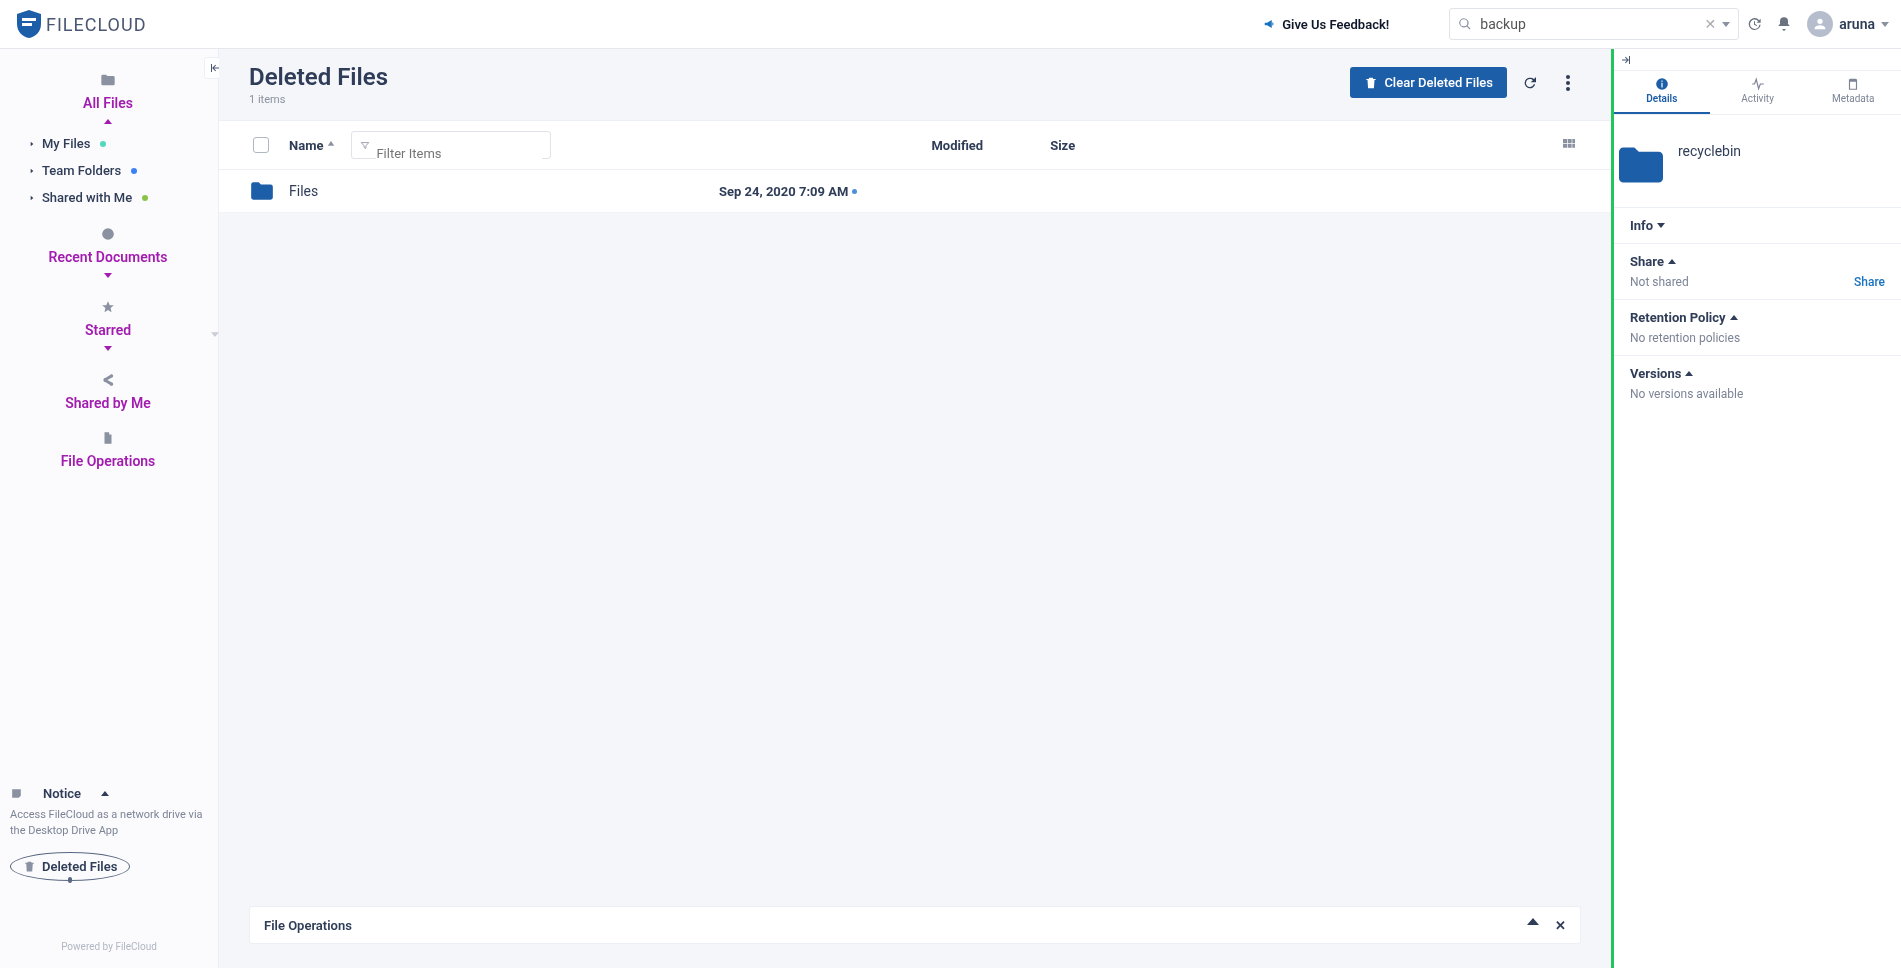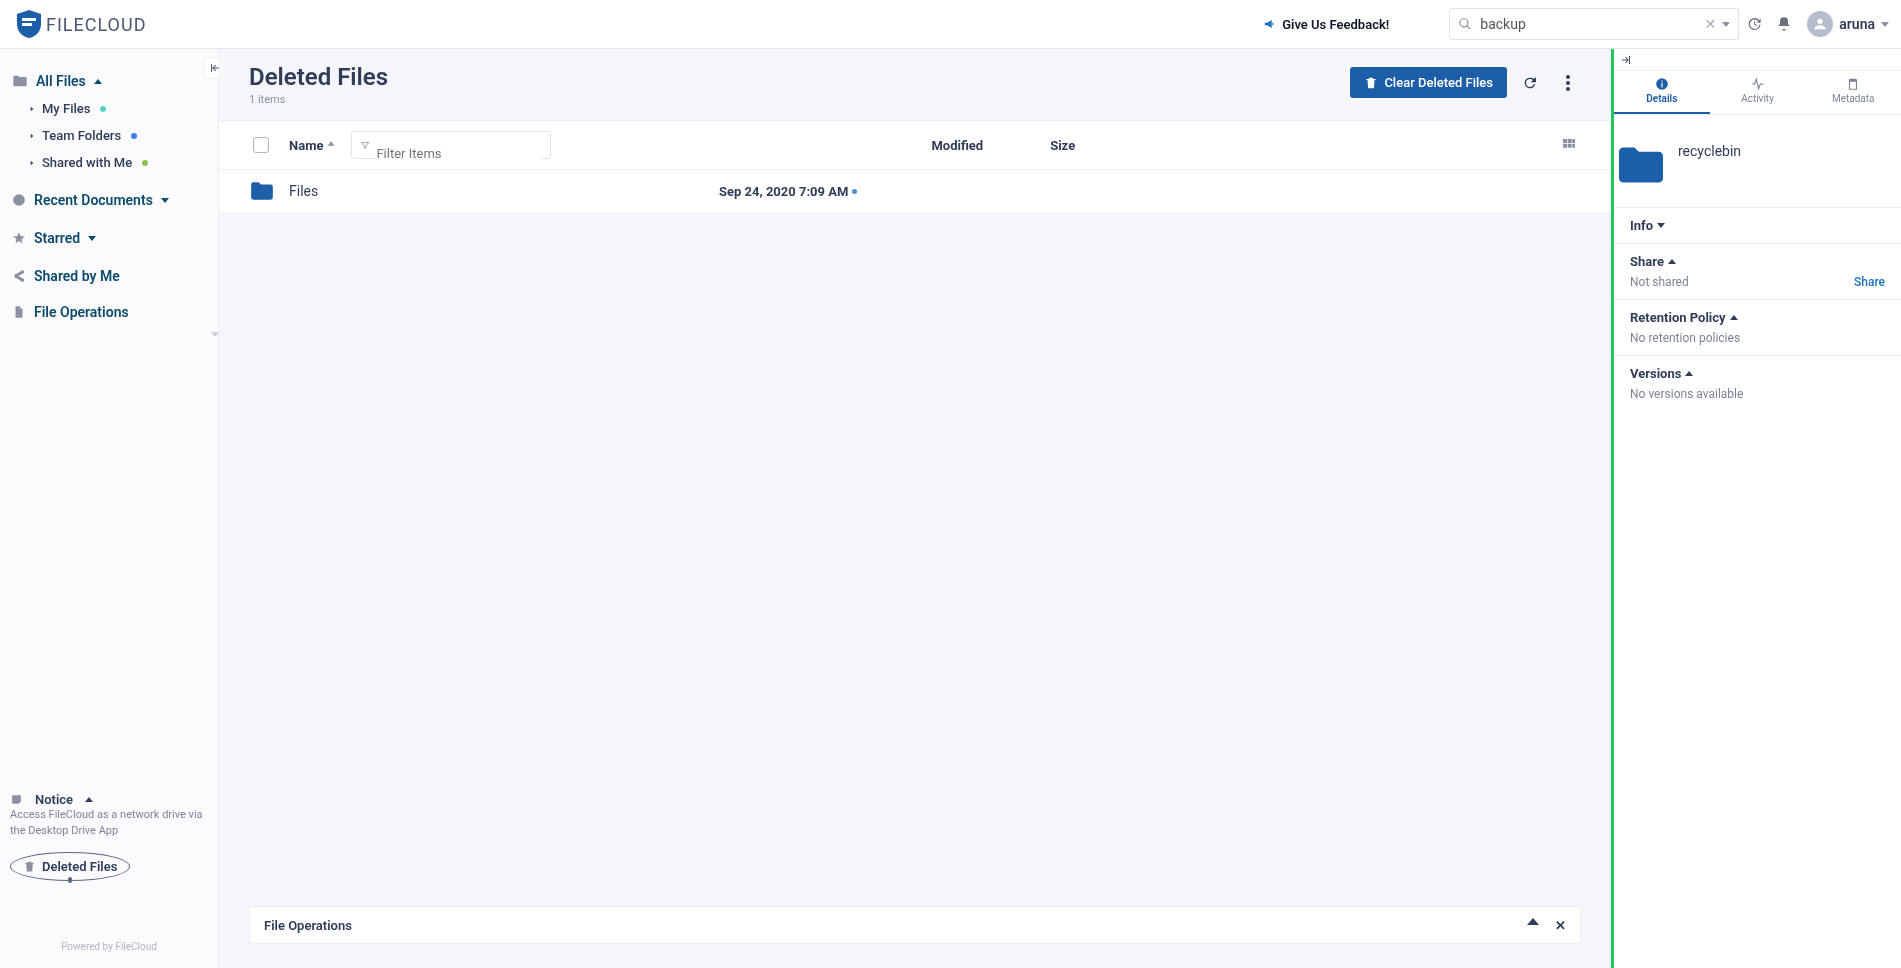--- a/index.html
+++ b/index.html
@@ -14,28 +14,28 @@
 .search-box input { flex: 1; border: none; outline: none; font-size: 14px; color: #555; }
 .search-actions { display: flex; align-items: center; gap: 6px; color: #888; }
 .hdr-btn { width: 30px; height: 30px; display: flex; align-items: center; justify-content: center; cursor: pointer; color: #6b7280; }
 .user-chip { display: flex; align-items: center; gap: 6px; margin-left: 8px; cursor: pointer; }
 .avatar { width: 26px; height: 26px; border-radius: 50%; background: #b6bece; display: flex; align-items: center; justify-content: center; }
 .user-name { font-size: 14px; font-weight: 600; color: #2f3d58; }
 .layout { display: flex; height: calc(968px - 49px); }
 .sidebar { width: 219px; background: #fbfbfd; border-right: 1px solid #eceff3; position: relative; display: flex; flex-direction: column; }
 .sb-collapse { position: absolute; top: 8px; right: -8px; width: 22px; height: 22px; background: #fff; border: 1px solid #eceff3; border-radius: 3px; display:flex; align-items:center; justify-content:center; cursor:pointer; color:#4a5773;}
 .sb-section { padding: 18px 12px 0 10px; }
-.sb-item { display: flex; align-items: center; gap: 8px; padding: 6px 2px; font-size: 14px; font-weight: 600; color: #0c4a6e; cursor: pointer; }
+.sb-item { display: flex; align-items: center; gap: 8px; padding: 6px 2px; font-size: 14px; font-weight: 600; color: #a21caf; cursor: pointer; flex-direction: column; }
 .sb-subitem { display: flex; align-items: center; gap: 6px; padding: 6px 2px 6px 18px; font-size: 13px; font-weight: 500; color: #2f3d58; cursor: pointer; }
 .dot { width: 6px; height: 6px; border-radius: 50%; display:inline-block; margin-left: 4px; }
 .dot-teal { background: #52d7c1; }
 .dot-blue { background: #3b82f6; }
 .dot-green { background: #8bc34a; }
 .sb-bottom { margin-top: auto; padding: 0 10px 16px 10px; font-size: 12px; color: #6b7280; }
-.notice-header { display:flex; align-items:center; gap:12px; font-size:13px; font-weight:600; color:#2f3d58; cursor:pointer;}
+.notice-header { display:flex; align-items:center; gap:20px; font-size:13px; font-weight:600; color:#2f3d58; margin-bottom:6px; cursor:pointer;}
 .notice-text { font-size: 11px; color: #7c8496; line-height: 1.4; margin-bottom: 14px; }
 .deleted-oval { border: 1px solid #5a6781; border-radius: 50% / 50%; padding: 6px 12px; display: inline-flex; align-items: center; gap: 6px; font-size: 13px; font-weight: 600; color:#2f3d58; cursor:pointer; position:relative;}
 .deleted-oval::after { content:''; position:absolute; bottom:-3px; left:50%; width:4px; height:6px; background:#5a6781; border-radius:2px; transform:translateX(-50%);}
 .powered { font-size: 10px; color: #b0b6c2; text-align: center; margin-top: 60px; }
 .sb-scroll-cue { position:absolute; right:-1px; top:280px; width:8px; height:8px; }
 .sb-scroll-cue svg { display:block; }
 .main { flex: 1; background: #f5f6f9; display: flex; flex-direction: column; position: relative; }
 .page-head { padding: 14px 28px 14px 30px; display: flex; align-items: flex-start; border-bottom: 1px solid #eceff3; }
 .page-title-wrap { flex:1; }
 .page-title { font-size: 24px; font-weight: 600; color: #2f3d58; }

